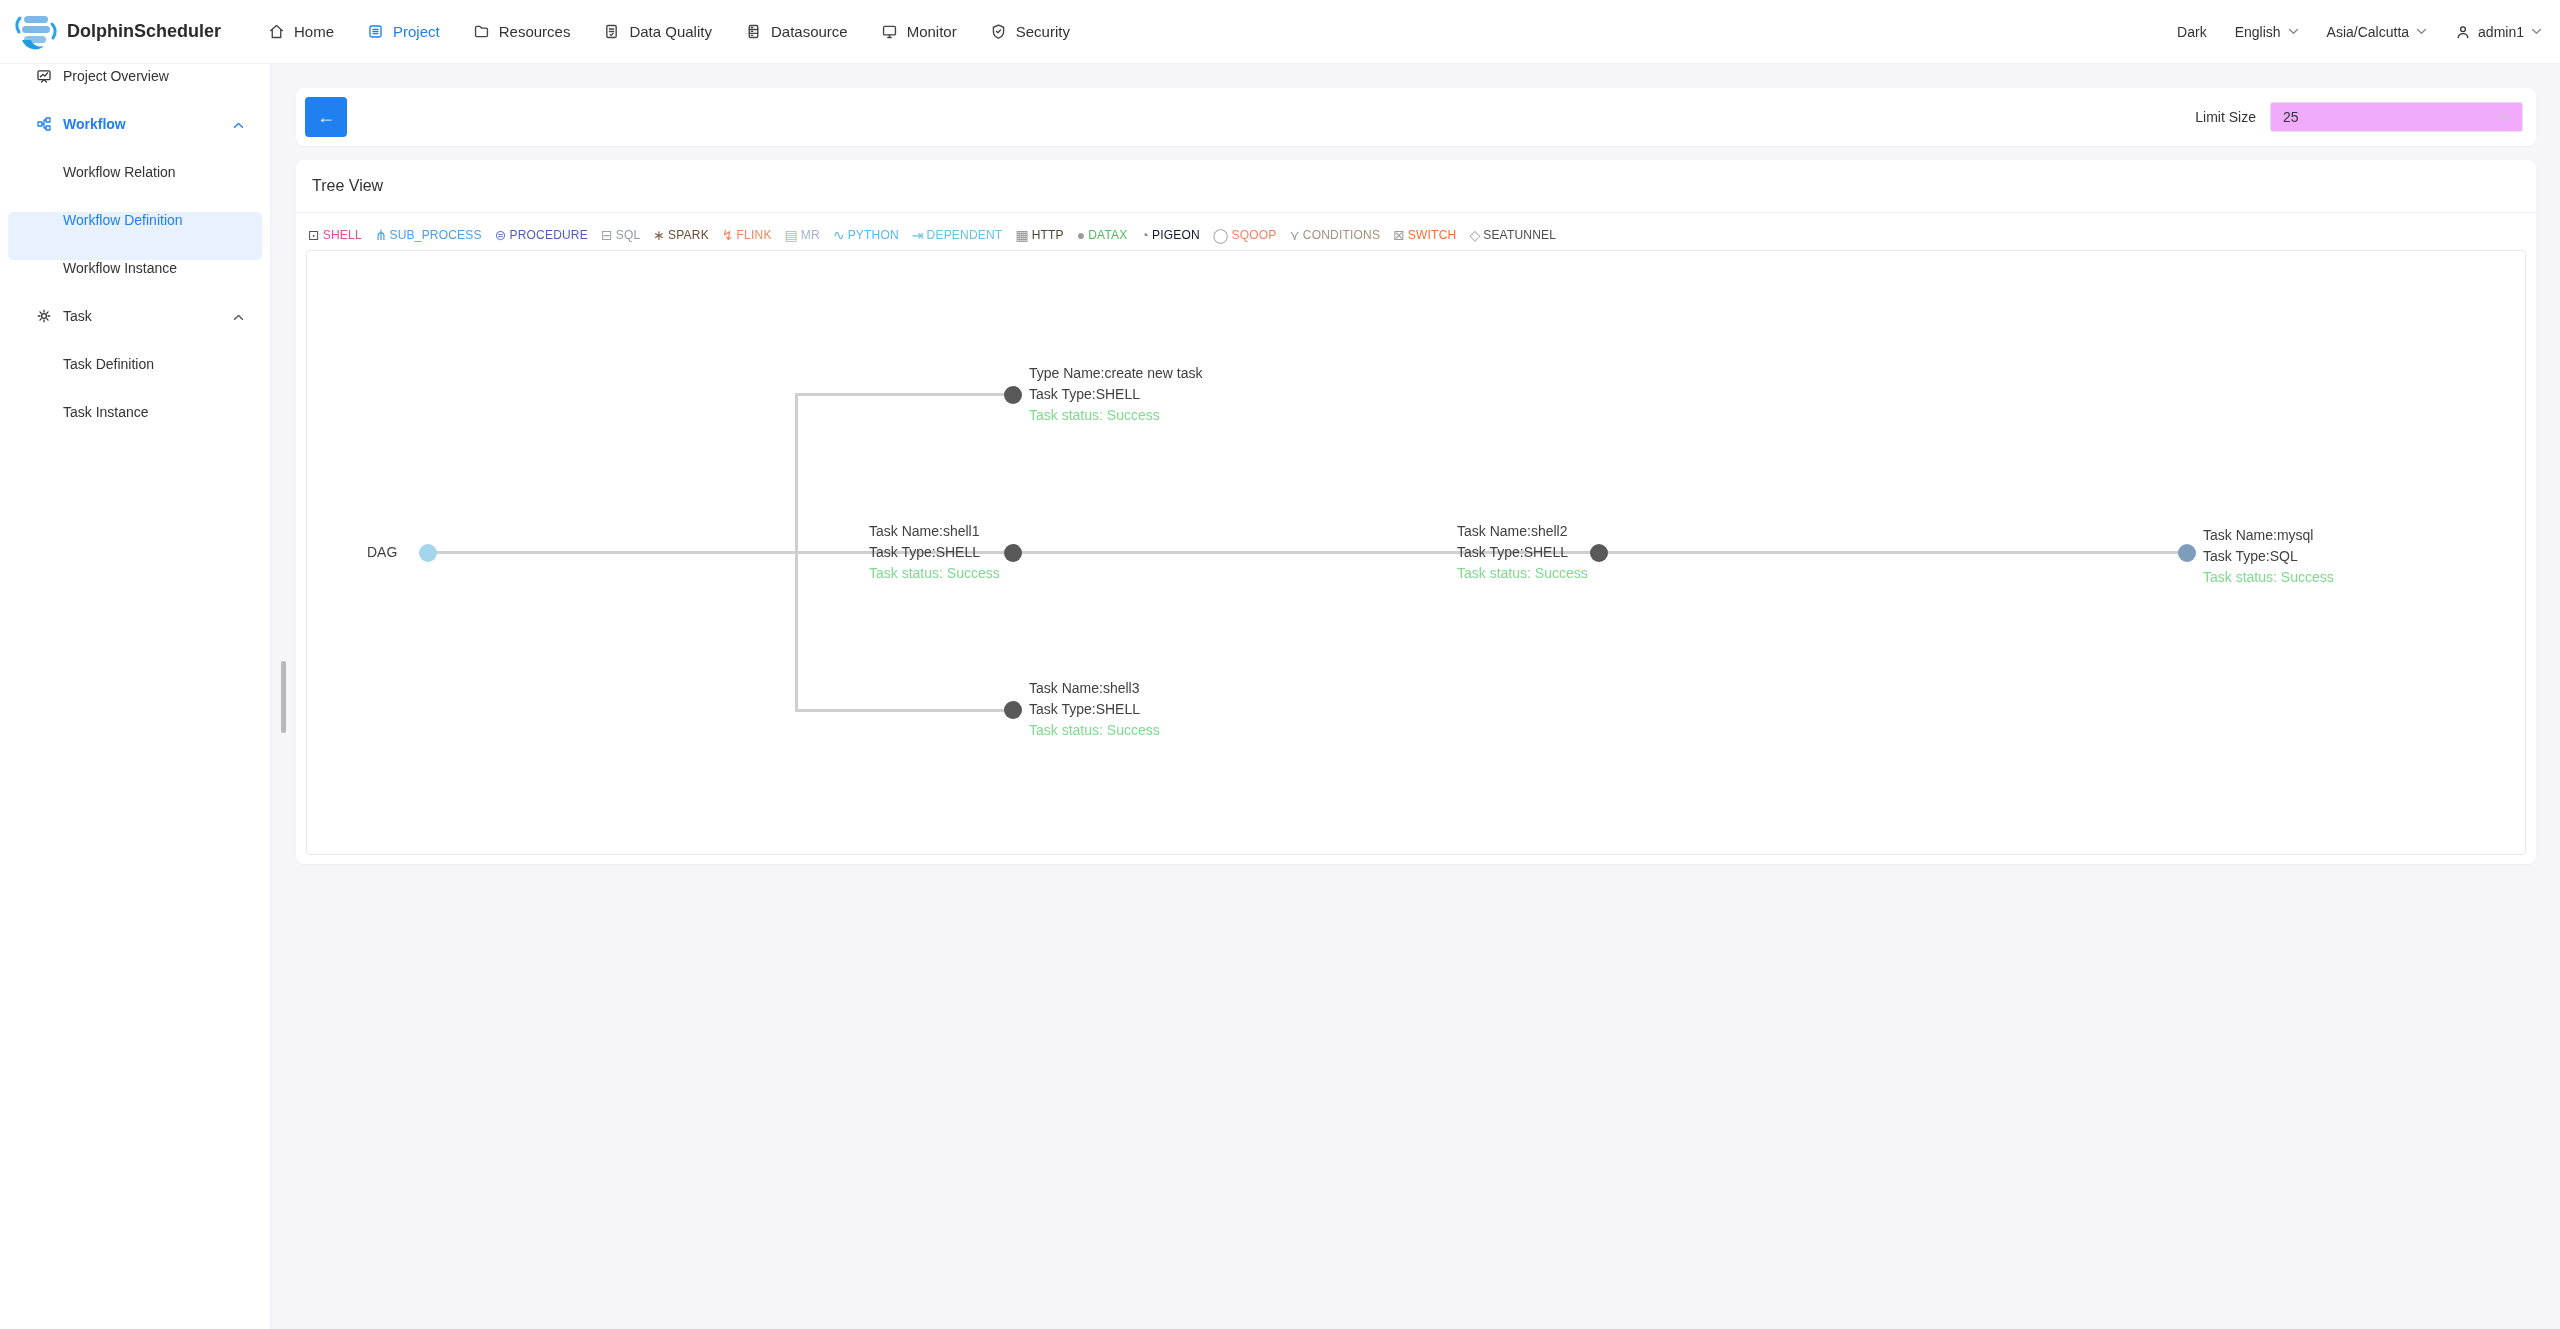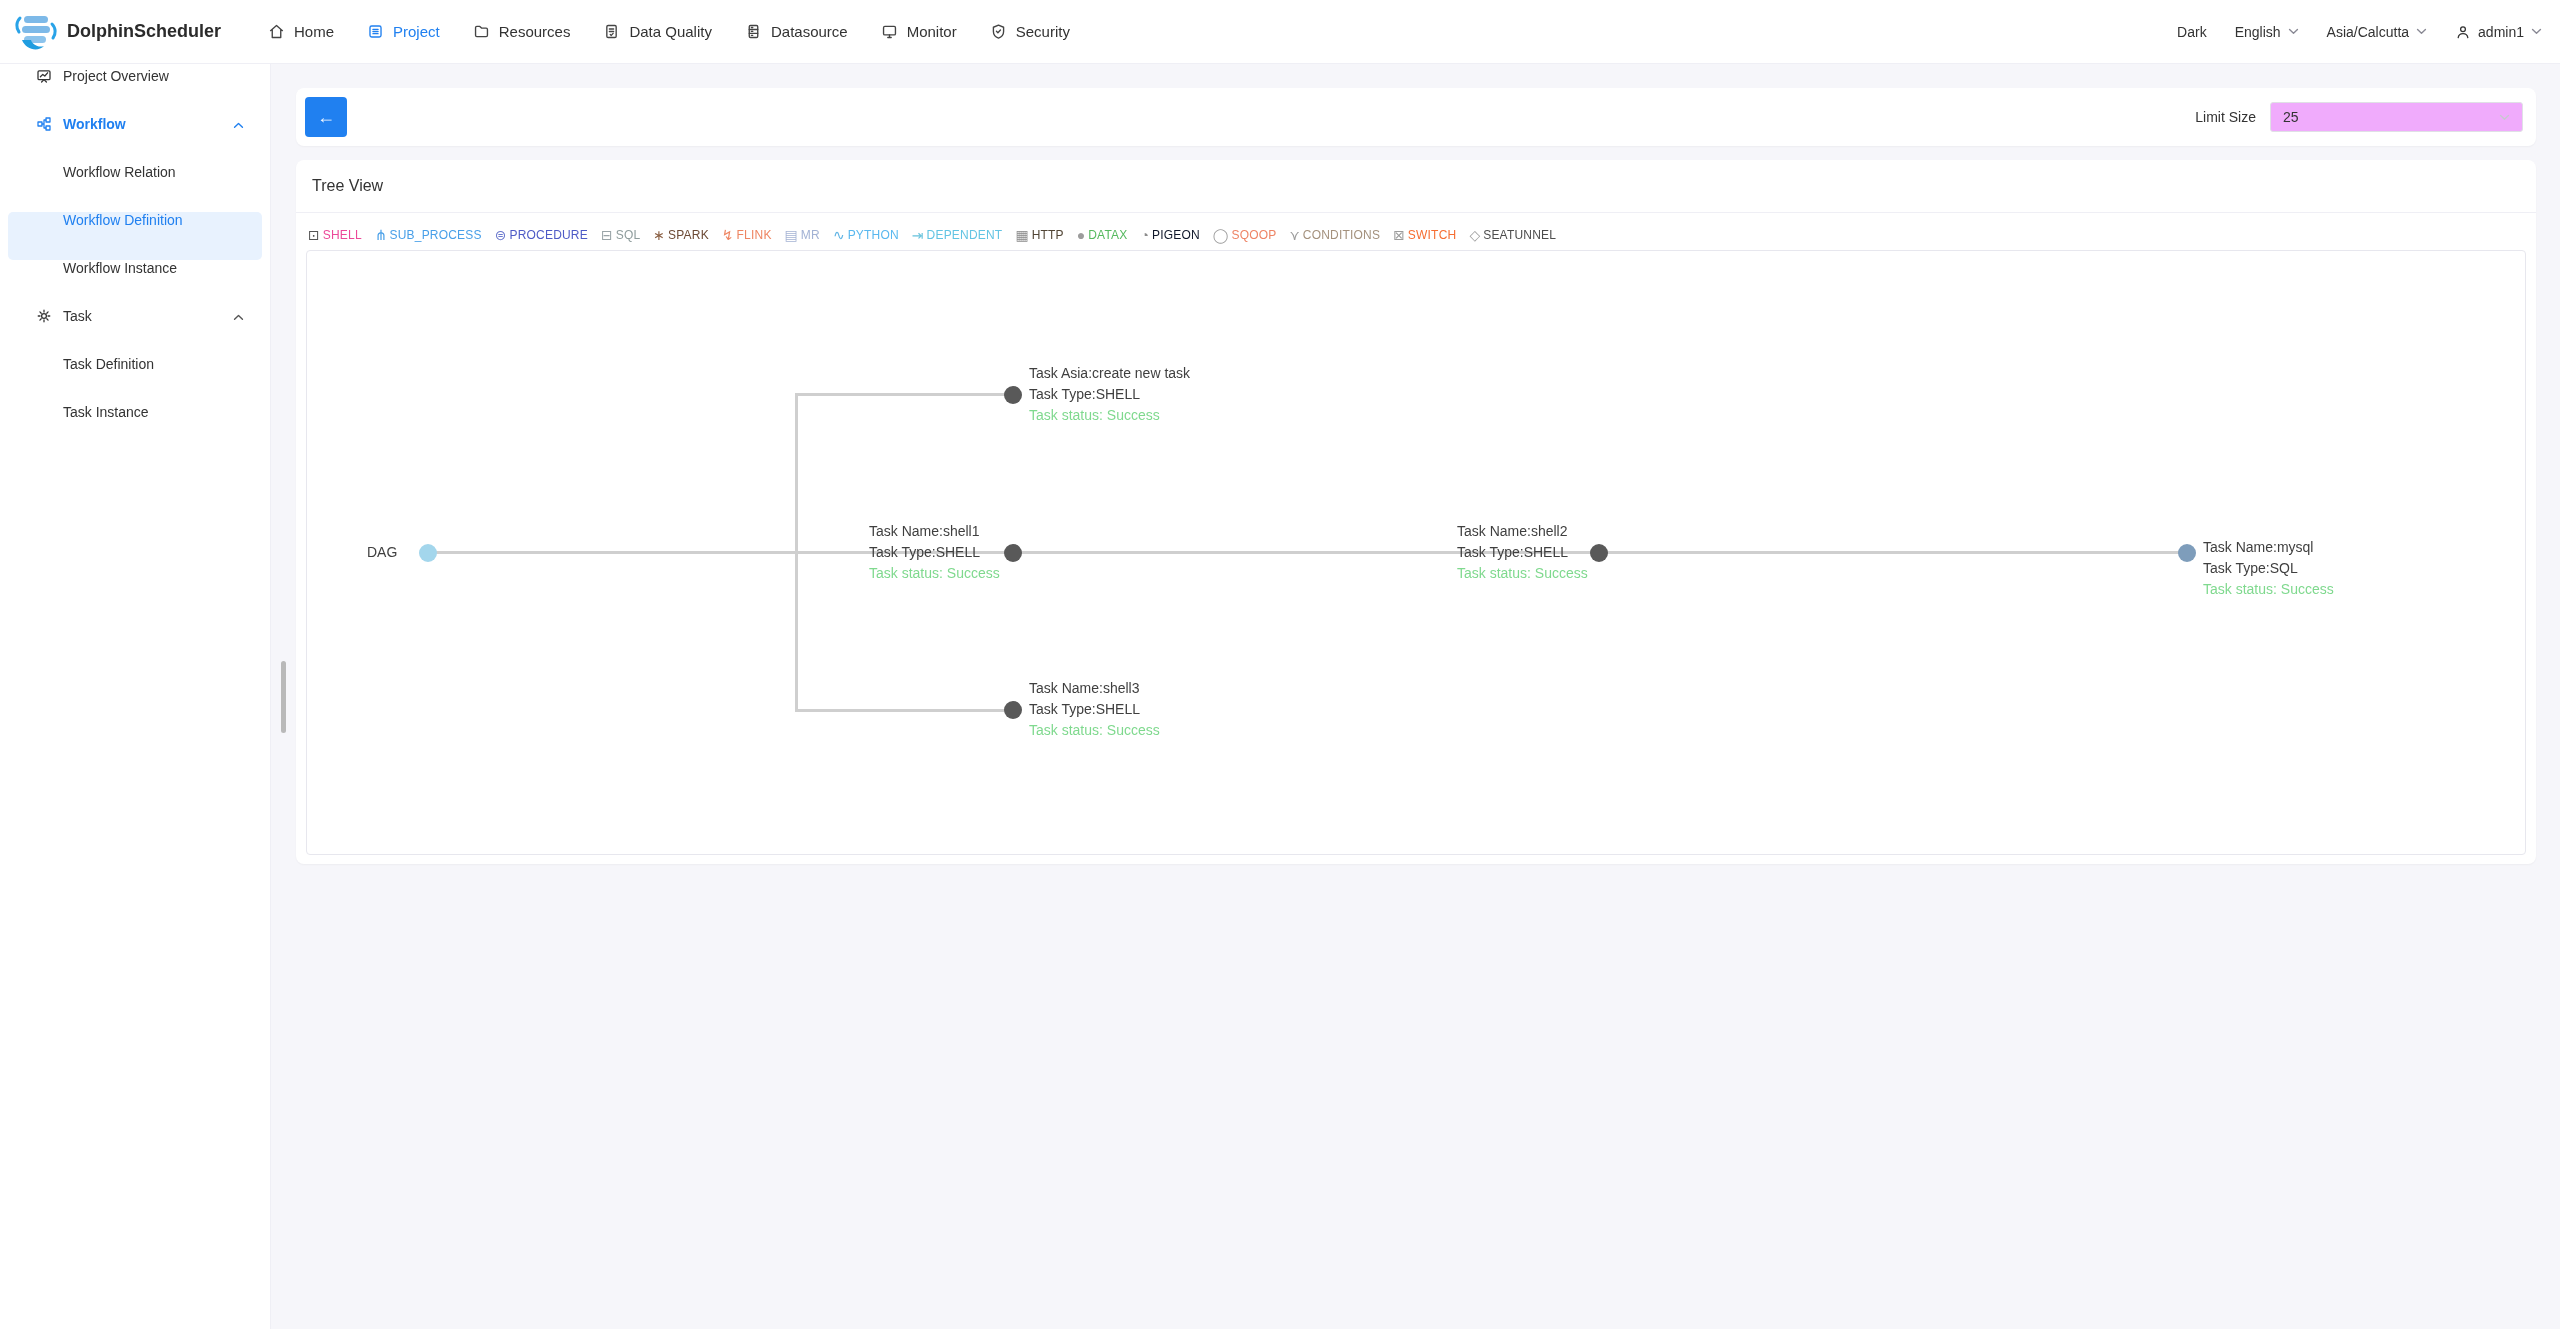--- a/index.html
+++ b/index.html
@@ -318,35 +318,35 @@
       <div class="root-label" style="left:60px; top:291px;">DAG</div>
       <div class="node-circle" style="left: 112px; top: 293px; background: rgb(163, 214, 236);"></div>
 
       <div class="node-circle" style="left: 697px; top: 135px; background: rgb(89, 89, 89);"></div>
       <div class="node-circle" style="left: 697px; top: 293px; background: rgb(89, 89, 89);"></div>
       <div class="node-circle" style="left: 1283px; top: 293px; background: rgb(89, 89, 89);"></div>
       <div class="node-circle" style="left: 1871px; top: 293px; background: rgb(126, 157, 187);"></div>
       <div class="node-circle" style="left: 697px; top: 450px; background: rgb(89, 89, 89);"></div>
 
       <div class="node-label" style="left:722px; top:112px;">
-        <div>Task Asia:create new task</div>
+        <div>Type Name:create new task</div>
         <div>Task Type:SHELL</div>
         <div class="node-status" style="color: rgb(127, 217, 142);">Task status: Success</div>
       </div>
       <div class="node-label" style="left:562px; top:270px;">
         <div>Task Name:shell1</div>
         <div>Task Type:SHELL</div>
         <div class="node-status" style="color: rgb(127, 217, 142);">Task status: Success</div>
       </div>
       <div class="node-label" style="left:1150px; top:270px;">
         <div>Task Name:shell2</div>
         <div>Task Type:SHELL</div>
         <div class="node-status" style="color: rgb(127, 217, 142);">Task status: Success</div>
       </div>
-      <div class="node-label" style="left:1896px; top:286px;">
+      <div class="node-label" style="left:1896px; top:274px;">
         <div>Task Name:mysql</div>
         <div>Task Type:SQL</div>
         <div class="node-status" style="color: rgb(127, 217, 142);">Task status: Success</div>
       </div>
       <div class="node-label" style="left:722px; top:427px;">
         <div>Task Name:shell3</div>
         <div>Task Type:SHELL</div>
         <div class="node-status" style="color: rgb(127, 217, 142);">Task status: Success</div>
       </div>
     </div>

